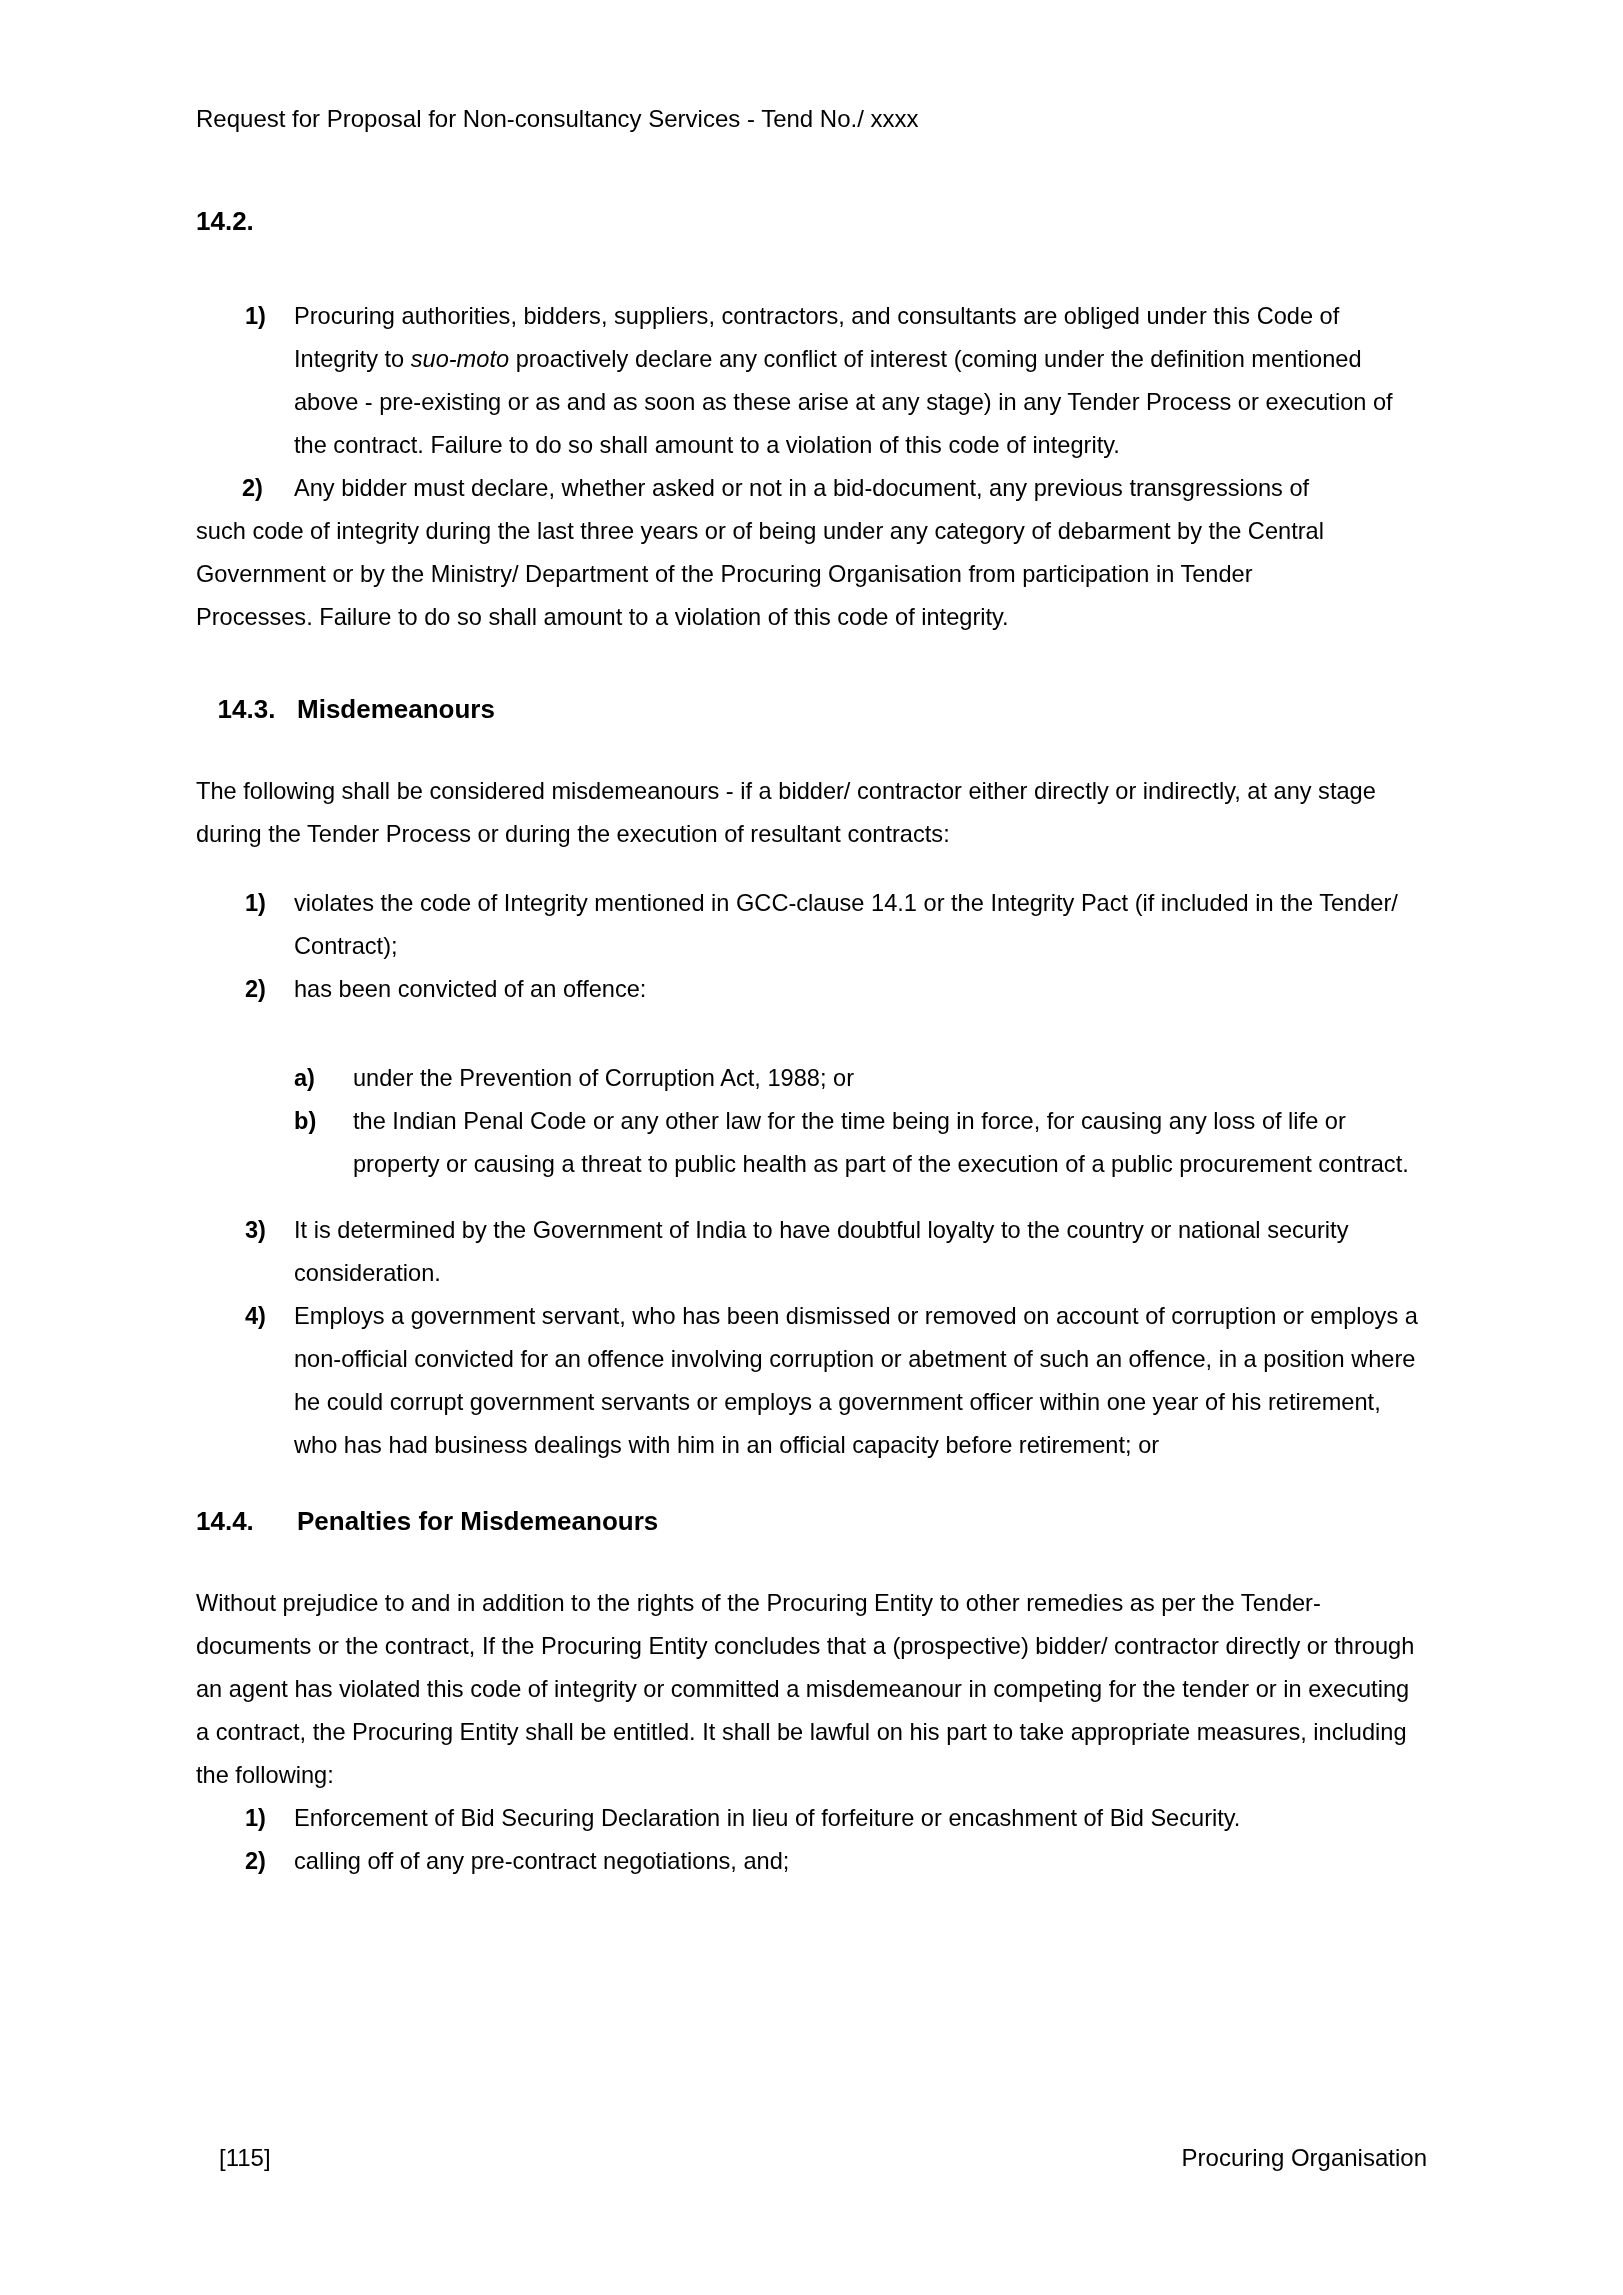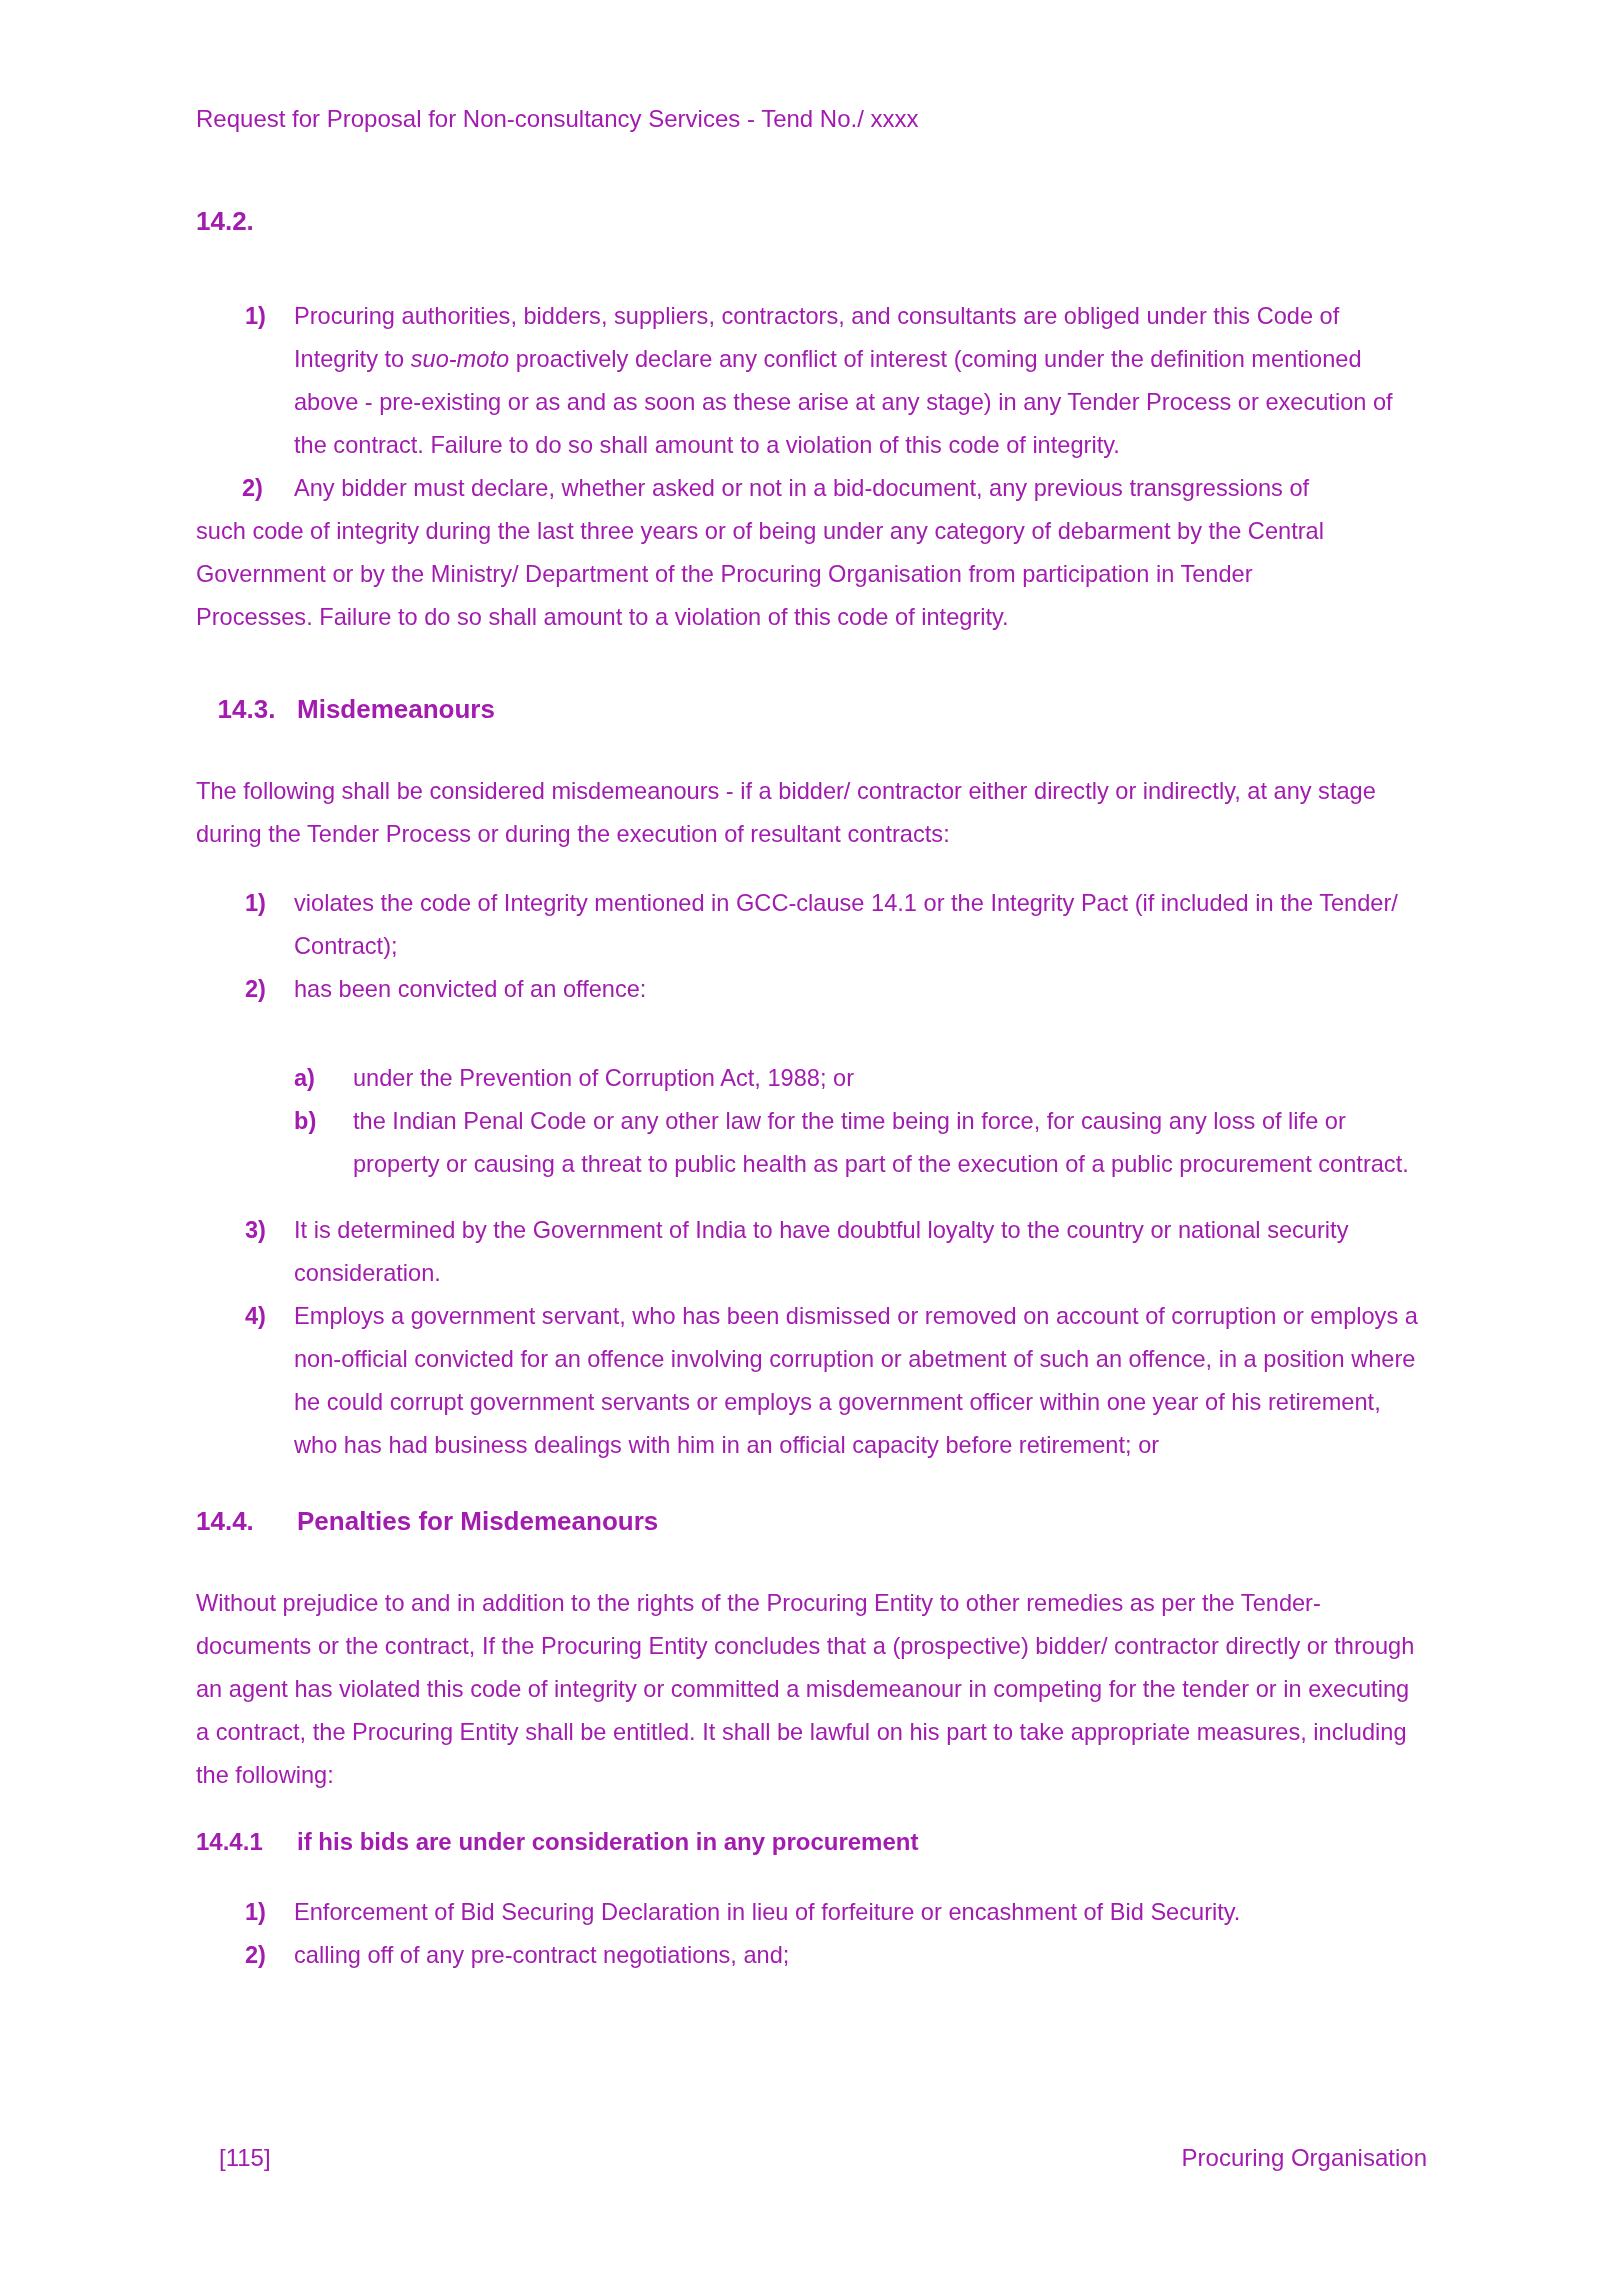--- a/index.html
+++ b/index.html
@@ -1,18 +1,18 @@
 <!DOCTYPE html>
 <html style="font-size:10.5px"><head>
 <meta charset="utf-8">
 <style>
   html,body { margin:0; padding:0; background:#e8e8e8; }
   .page {
     width:1623px; height:2295px; position:relative;
-    background:#ffffff; color:#a21caf;
+    background:#ffffff; color:#000000;
     font-family:"Liberation Sans","DejaVu Sans",sans-serif;
     font-size:23.6px; line-height:43px;
     overflow:hidden; margin:0 auto;
   }
   .content { padding:97px 196px 0 196px; }
   .doc-header { font-size:24px; margin-bottom:60px; white-space:nowrap; }
 
   .sec-heading { display:flex; font-weight:bold; font-size:26px; margin:49px 0 52px 0; }
   .sec-heading.first { margin-top:0; }
   .sec-heading.tight { margin-top:33px; margin-bottom:39px; }
@@ -99,24 +99,20 @@
       <div class="text">Employs a government servant, who has been dismissed or removed on account of corruption or employs a non-official convicted for an offence involving corruption or abetment of such an offence, in a position where he could corrupt government servants or employs a government officer within one year of his retirement, who has had business dealings with him in an official capacity before retirement; or</div>
     </div>
 
     <div class="sec-heading tight">
       <span class="num">14.4.</span>
       <span class="title">Penalties for Misdemeanours</span>
     </div>
 
     <div class="para">Without prejudice to and in addition to the rights of the Procuring Entity to other remedies as per the Tender-documents or the contract, If the Procuring Entity concludes that a (prospective) bidder/ contractor directly or through an agent has violated this code of integrity or committed a misdemeanour in competing for the tender or in executing a contract, the Procuring Entity shall be entitled. It shall be lawful on his part to take appropriate measures, including the following:</div>
 
-    <div class="subsec-heading">
-      <span class="num">14.4.1</span>
-      <span class="title">if his bids are under consideration in any procurement</span>
-    </div>
 
     <div class="list-item">
       <span class="marker">1)</span>
       <div class="text">Enforcement of Bid Securing Declaration in lieu of forfeiture or encashment of Bid Security.</div>
     </div>
     <div class="list-item">
       <span class="marker">2)</span>
       <div class="text">calling off of any pre-contract negotiations, and;</div>
     </div>
 

